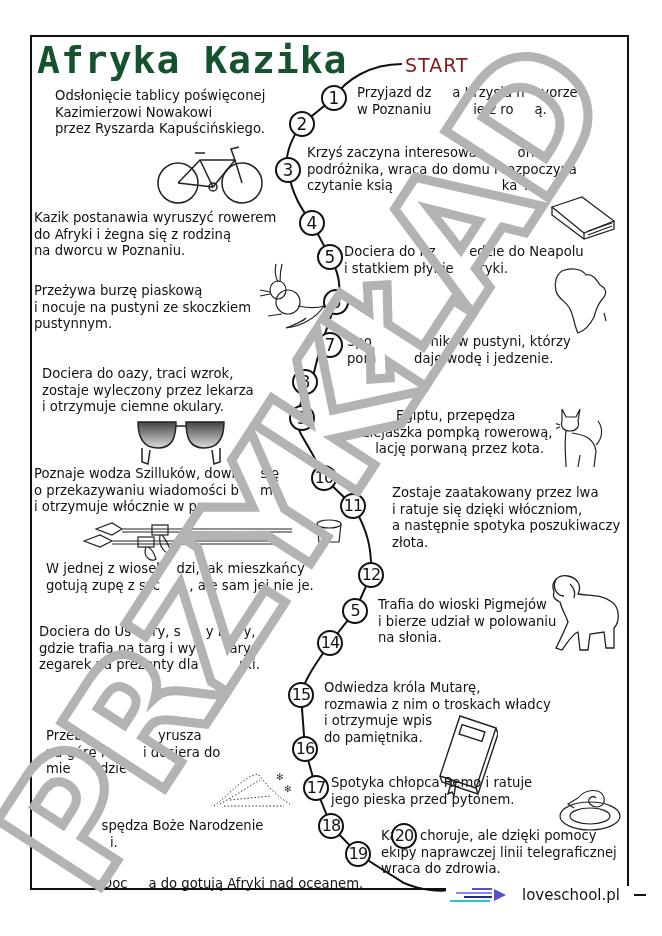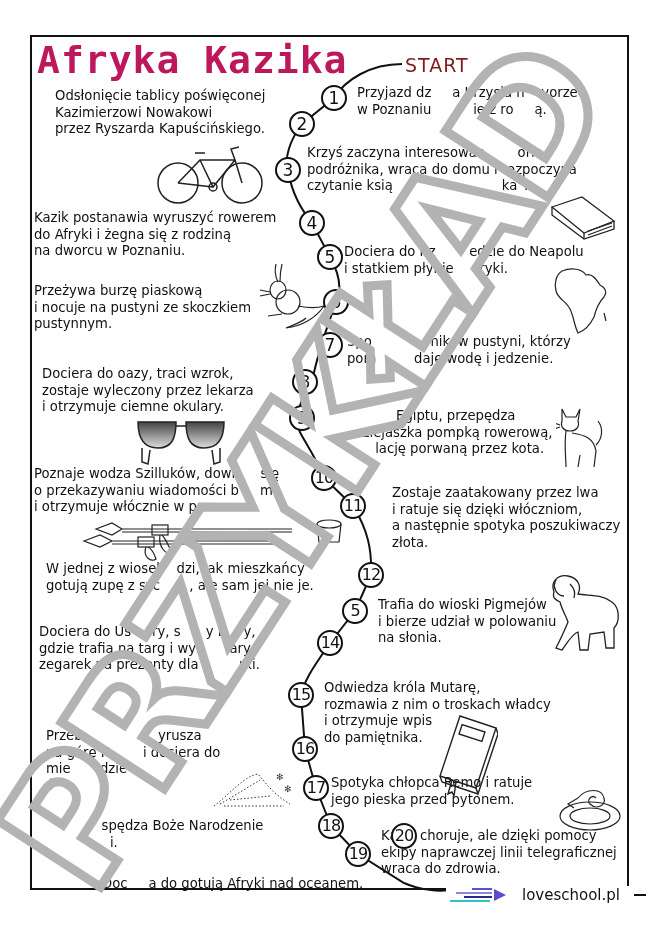--- a/index.html
+++ b/index.html
@@ -1,21 +1,21 @@
 <!DOCTYPE html>
 <html><head>
 <meta charset="utf-8">
 <style>
   html, body { margin:0; padding:0; background:#ffffff; }
   body { width:662px; height:936px; position:relative; overflow:hidden;
          font-family:"DejaVu Sans", sans-serif; color:#111; }
   .sheet { position:absolute; left:30px; top:35px; width:599px; height:855px;
            border:2px solid #111; box-sizing:border-box; background:#fff; }
   .title { position:absolute; left:37px; top:38px; font-family:"DejaVu Sans Mono", monospace;
-           font-weight:bold; font-size:38px; letter-spacing:1px; line-height:44px; color:#be185d; }
+           font-weight:bold; font-size:38px; letter-spacing:1px; line-height:44px; color:#14532d; }
   .start { position:absolute; left:405px; top:54px; font-size:19px; letter-spacing:1px; color:#7f1d1d; }
   .txt { position:absolute; font-size:13.2px; line-height:16.6px; white-space:pre; color:#111; }
   .txt.right { }
   .node { position:absolute; width:26px; height:26px; border:2.2px solid #111; border-radius:50%;
           background:#fff; box-sizing:border-box; display:flex; align-items:center; justify-content:center;
           font-size:17px; line-height:1; color:#111; transform:translate(-50%,-50%); z-index:3; }
   .node.two { font-size:16px; letter-spacing:-1px; }
   svg.path { position:absolute; left:0; top:0; z-index:2; }
   .ill { position:absolute; z-index:1; }
   .logo { position:absolute; left:446px; top:886px; height:18px; display:flex; align-items:center; gap:12px; background:#fff; padding:0 4px; z-index:4; }

